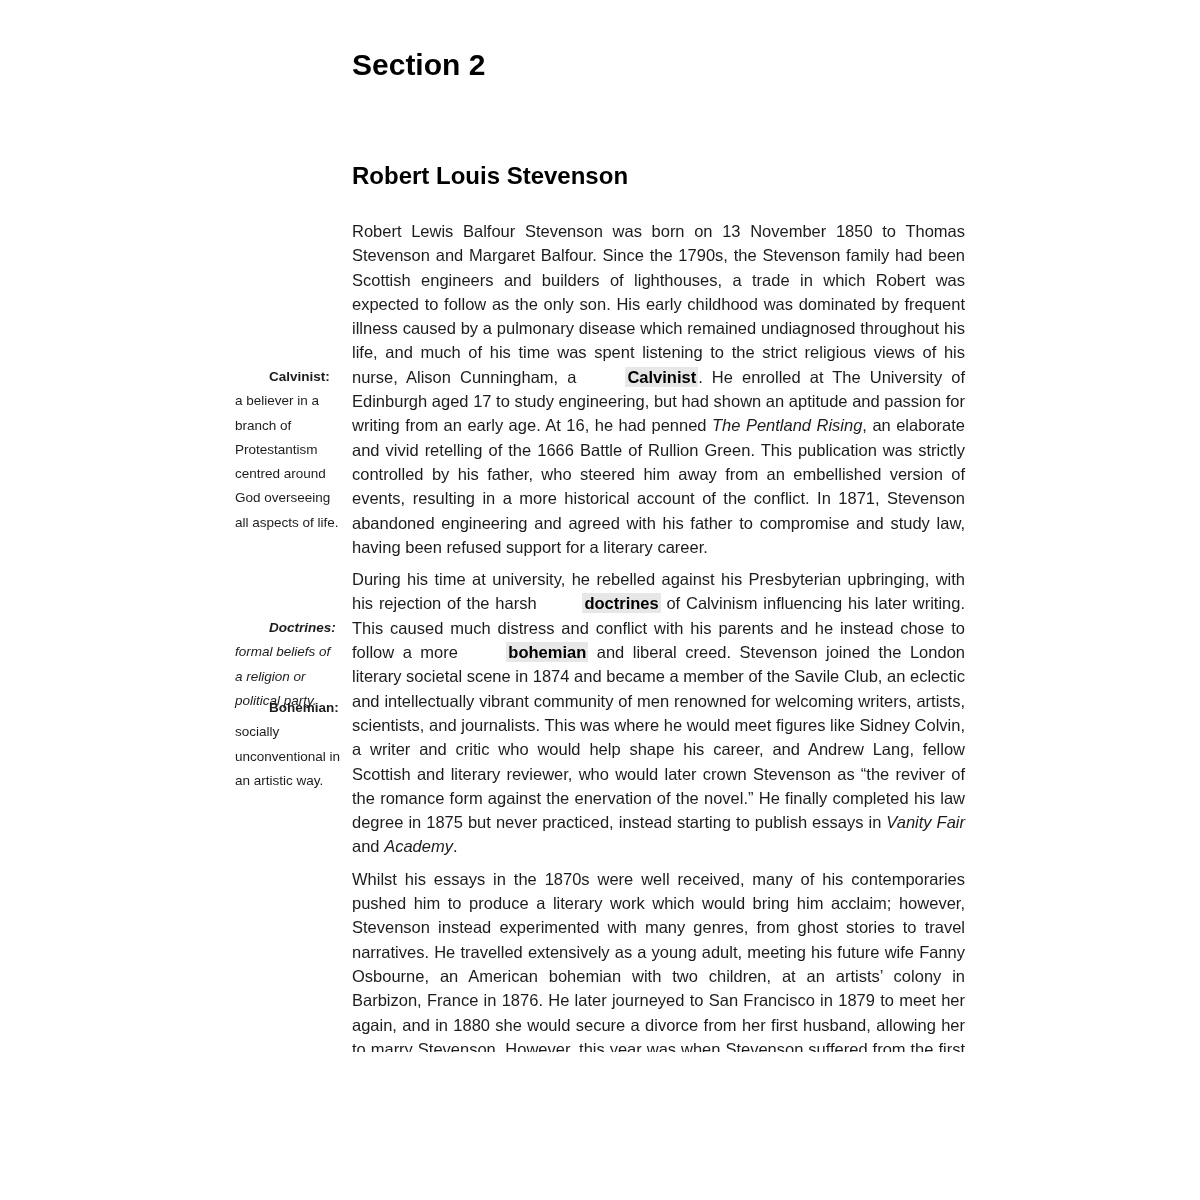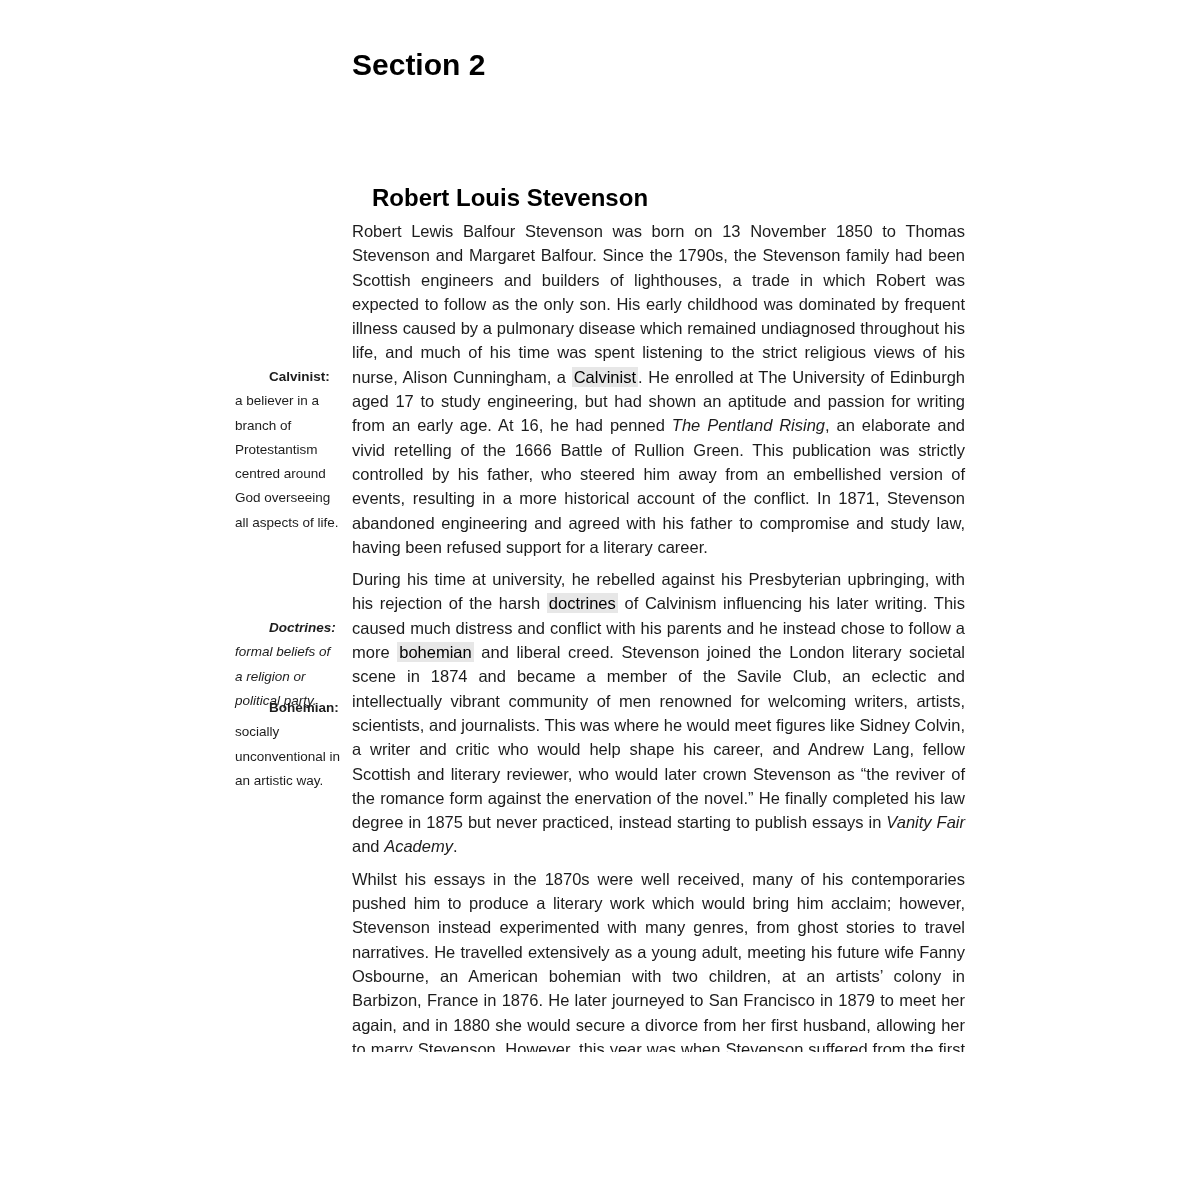--- a/index.html
+++ b/index.html
@@ -31,45 +31,45 @@
     top: 97px;
     font-size: 45px;
     font-weight: bold;
     color: var(--heading, #000);
     letter-spacing: -0.5px;
     line-height: 1.1;
   }
   .doc-subtitle {
     position: absolute;
     left: 352px;
-    top: 185px;
+    top: 163px;
     font-size: 24px;
     font-weight: bold;
     color: var(--heading, #000);
     line-height: 1.1;
-    margin-left: 20px;
   }
   .article-body {
     position: absolute;
     left: 352px;
     top: 219px;
     width: 613px;
   }
   .article-body p {
     margin: 0 0 8px 0;
     font-size: 16.5px;
     line-height: 24.3px;
     text-align: justify;
     color: var(--body-text, #1c1c1c);
   }
   .hl {
-    font-weight: normal;
+    font-weight: bold;
     background: var(--highlight, #e7e7e7);
     padding: 1px 2px;
     color: #000;
+    margin-left: 40px;
   }
   .i {
     font-style: italic;
   }
   .margin-note {
     position: absolute;
     left: 235px;
     width: 106px;
     font-size: 13.5px;
     line-height: 24.3px;

